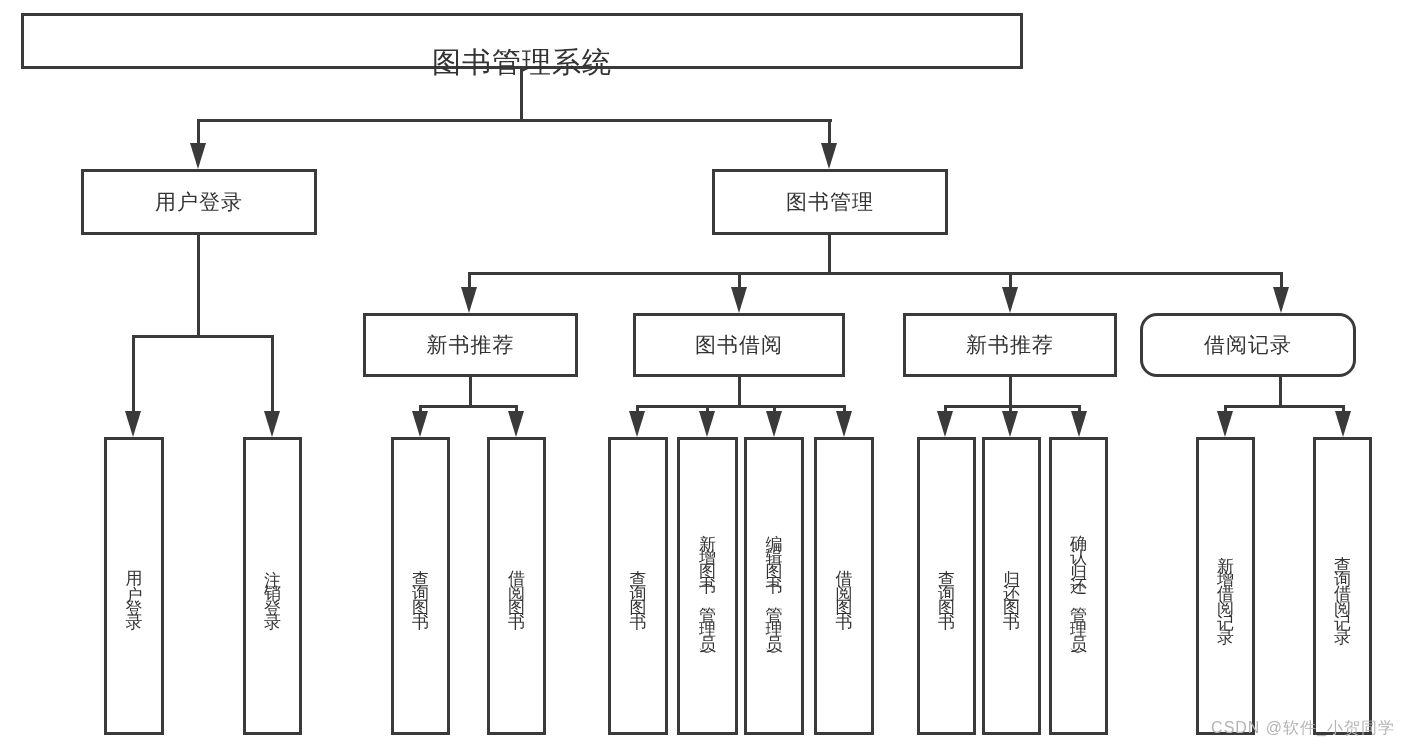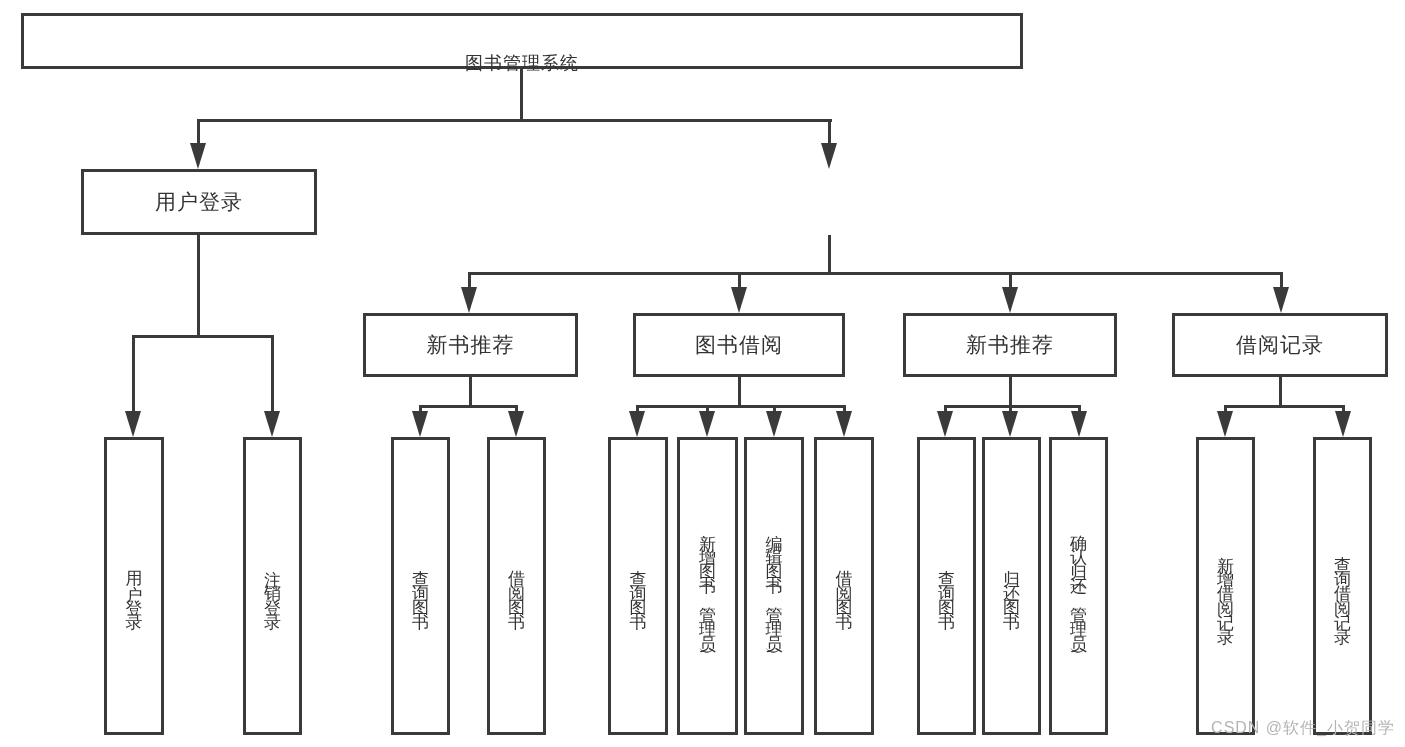--- a/index.html
+++ b/index.html
@@ -19,21 +19,21 @@
     align-items:center;
     justify-content:center;
     color:#333333;
   }
   .hlabel{
     font-size:21px;
     letter-spacing:1px;
     white-space:nowrap;
     color:#333333;
   }
-  .root-label{font-size:18px;margin-top:43px;}
+  .root-label{font-size:29px;margin-top:43px;}
   .vbox{top:437px;height:298px;}
   .vtext{
     writing-mode:vertical-rl;
     text-orientation:mixed;
     font-size:17px;
     line-height:1;
     letter-spacing:0.85em;
     color:#333333;
   }
   .line{position:absolute;background:#3a3a3a;}
@@ -65,20 +65,23 @@
   <div class="line" style="left:520px;top:69px;width:3px;height:52px;"></div>
   <div class="line" style="left:197px;top:119px;width:635px;height:3px;"></div>
   <div class="line" style="left:197px;top:119px;width:3px;height:28px;"></div>
   <div class="arrow" style="left:190px;top:143px;"></div>
   <div class="line" style="left:828px;top:119px;width:3px;height:28px;"></div>
   <div class="arrow" style="left:821px;top:143px;"></div>
 
   <div class="box" style="left:81px;top:169px;width:236px;height:66px;">
     <span class="hlabel">用户登录</span>
   </div>
+  <div class="box" style="left:712px;top:169px;width:236px;height:66px;">
+    <span class="hlabel">图书管理</span>
+  </div>
 
   <div class="line" style="left:197px;top:235px;width:3px;height:103px;"></div>
   <div class="line" style="left:132px;top:335px;width:142px;height:3px;"></div>
   <div class="line" style="left:132px;top:335px;width:3px;height:78px;"></div>
   <div class="arrow" style="left:125px;top:411px;"></div>
   <div class="line" style="left:271px;top:335px;width:3px;height:78px;"></div>
   <div class="arrow" style="left:264px;top:411px;"></div>
 
   <div class="line" style="left:828px;top:235px;width:3px;height:40px;"></div>
   <div class="line" style="left:468px;top:272px;width:815px;height:3px;"></div>
@@ -93,21 +96,21 @@
 
   <div class="box" style="left:633px;top:313px;width:212px;height:64px;">
     <span class="hlabel">图书借阅</span>
   </div>
   <div class="box" style="left:363px;top:313px;width:215px;height:64px;">
     <span class="hlabel">新书推荐</span>
   </div>
   <div class="box" style="left:903px;top:313px;width:214px;height:64px;">
     <span class="hlabel">新书推荐</span>
   </div>
-  <div class="box" style="left:1172px;top:313px;width:216px;height:64px;">
+  <div class="box" style="left:1140px;top:313px;width:216px;height:64px;border-radius:17px;">
     <span class="hlabel">借阅记录</span>
   </div>
 
   <div class="line" style="left:469px;top:377px;width:3px;height:31px;"></div>
   <div class="line" style="left:419px;top:405px;width:99px;height:3px;"></div>
   <div class="line" style="left:419px;top:405px;width:3px;height:8px;"></div>
   <div class="arrow" style="left:412px;top:411px;"></div>
   <div class="line" style="left:515px;top:405px;width:3px;height:8px;"></div>
   <div class="arrow" style="left:508px;top:411px;"></div>
 

